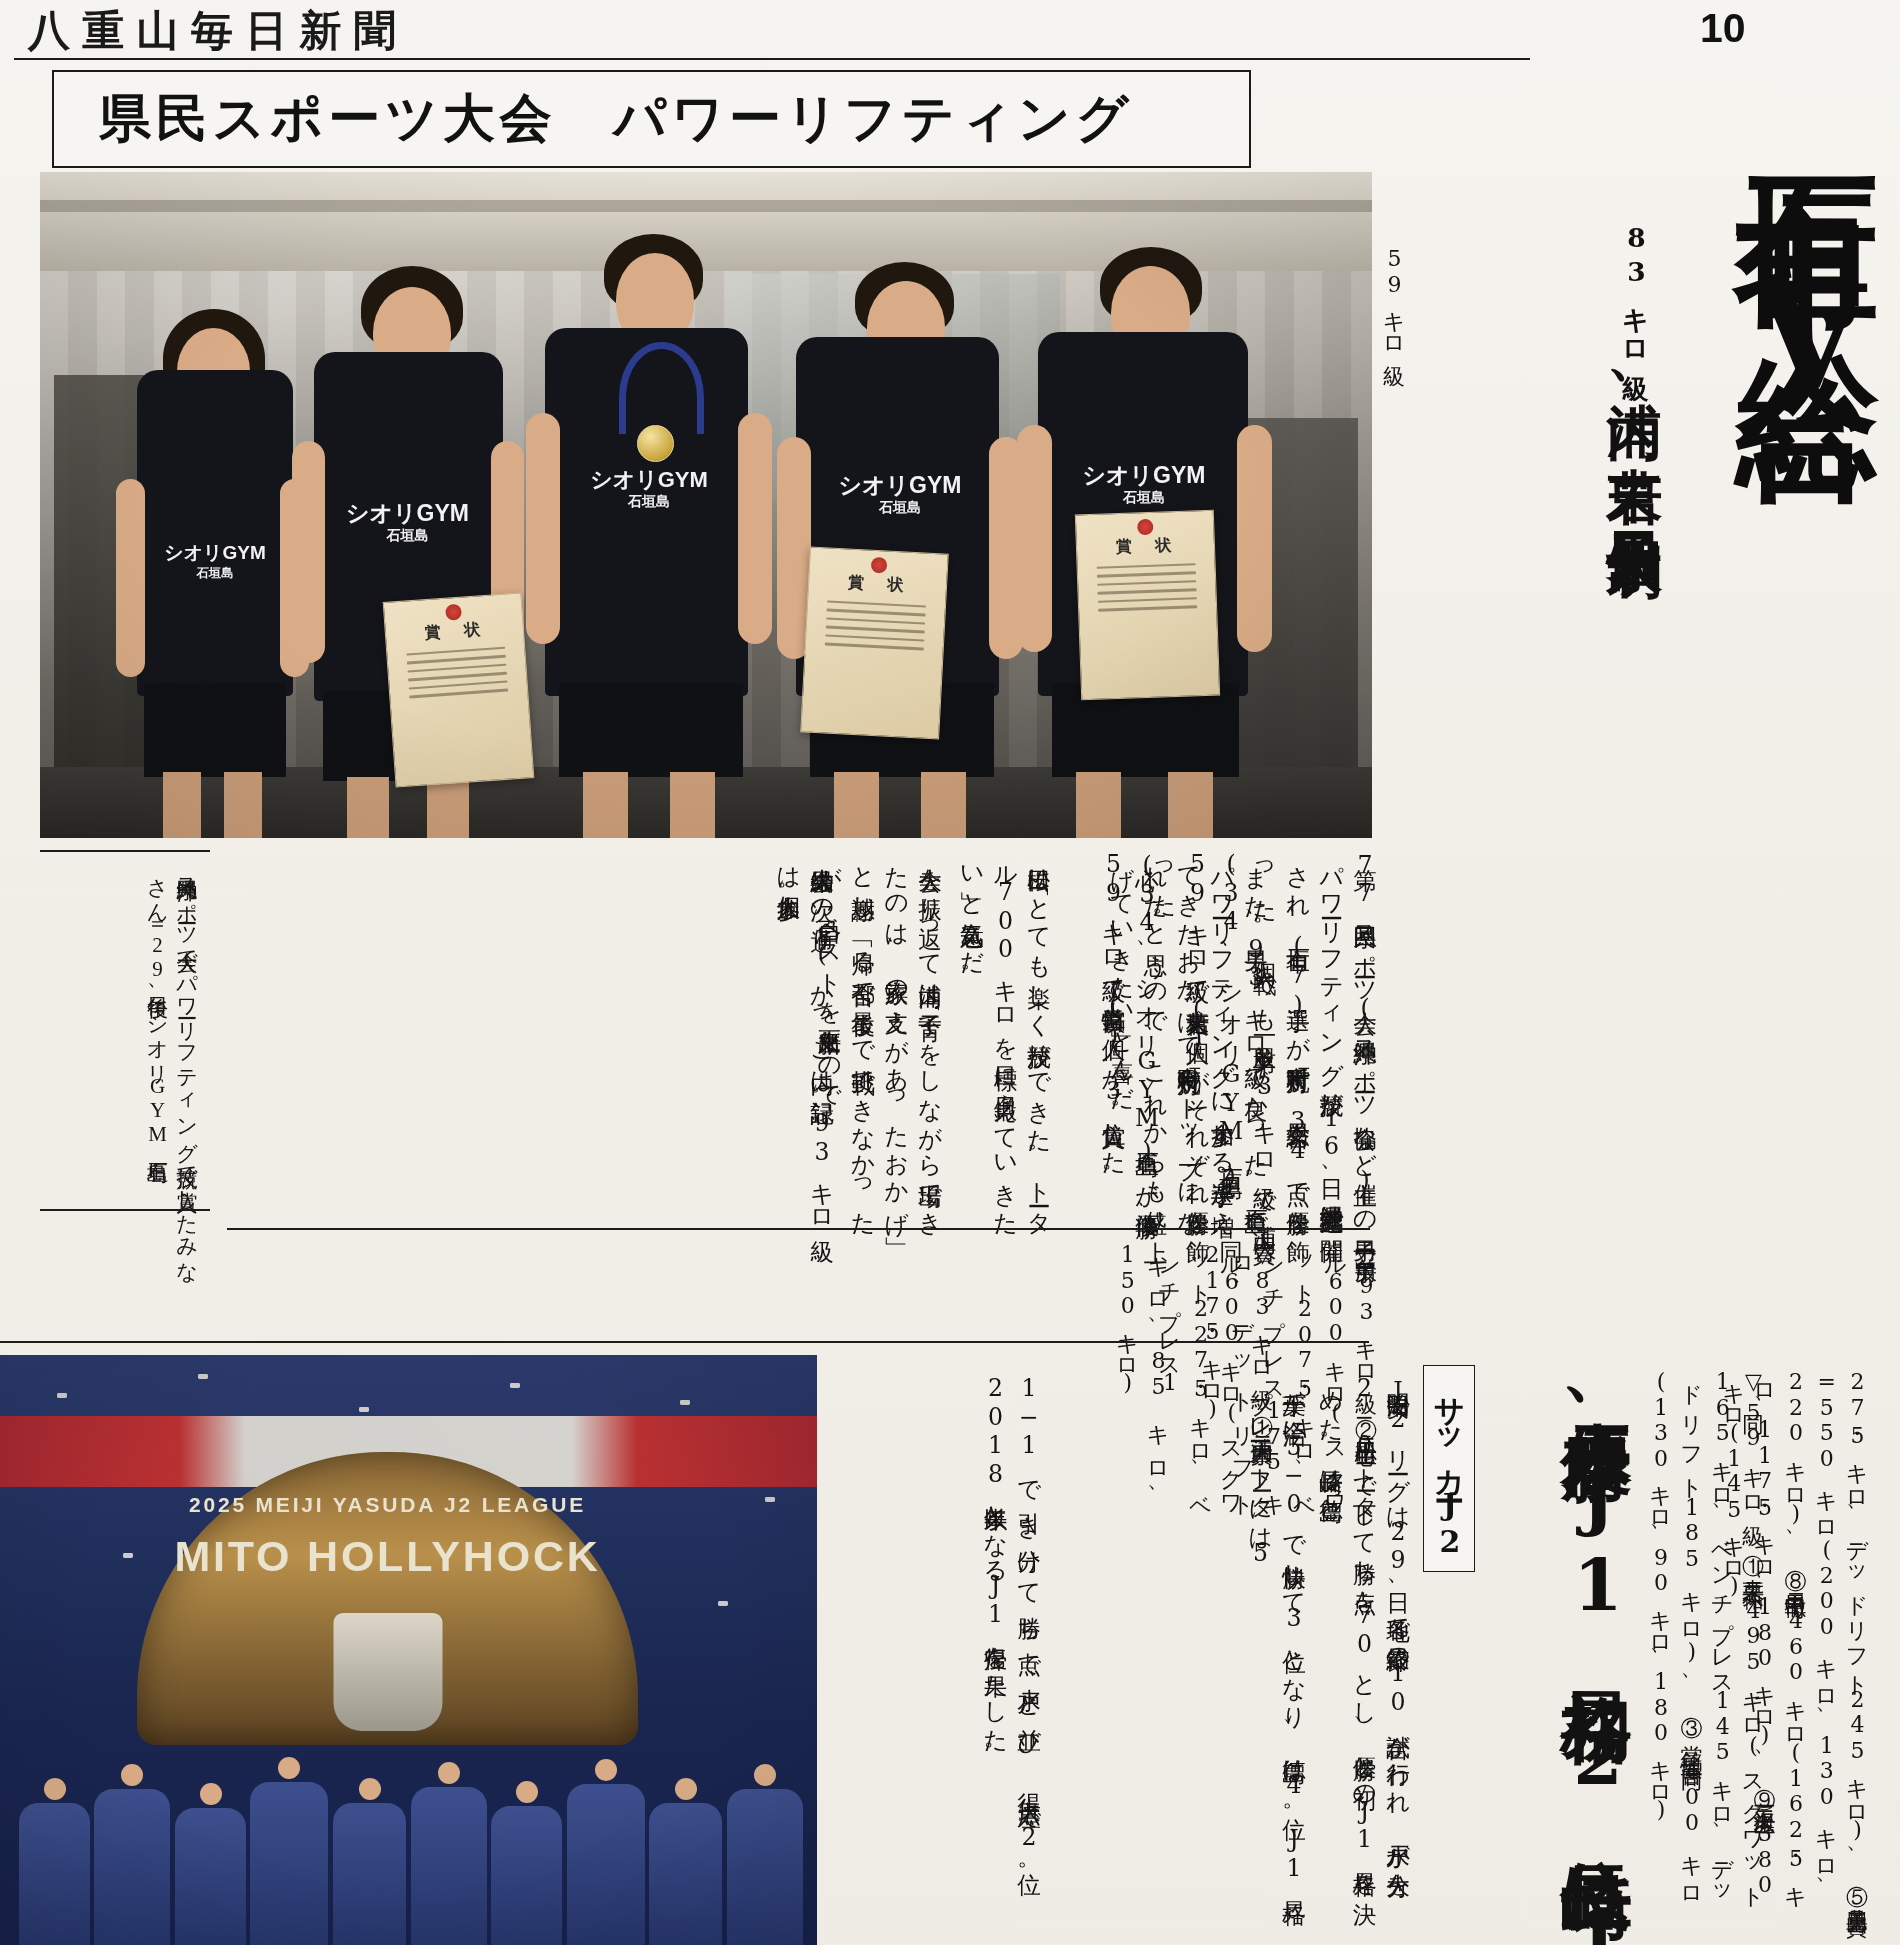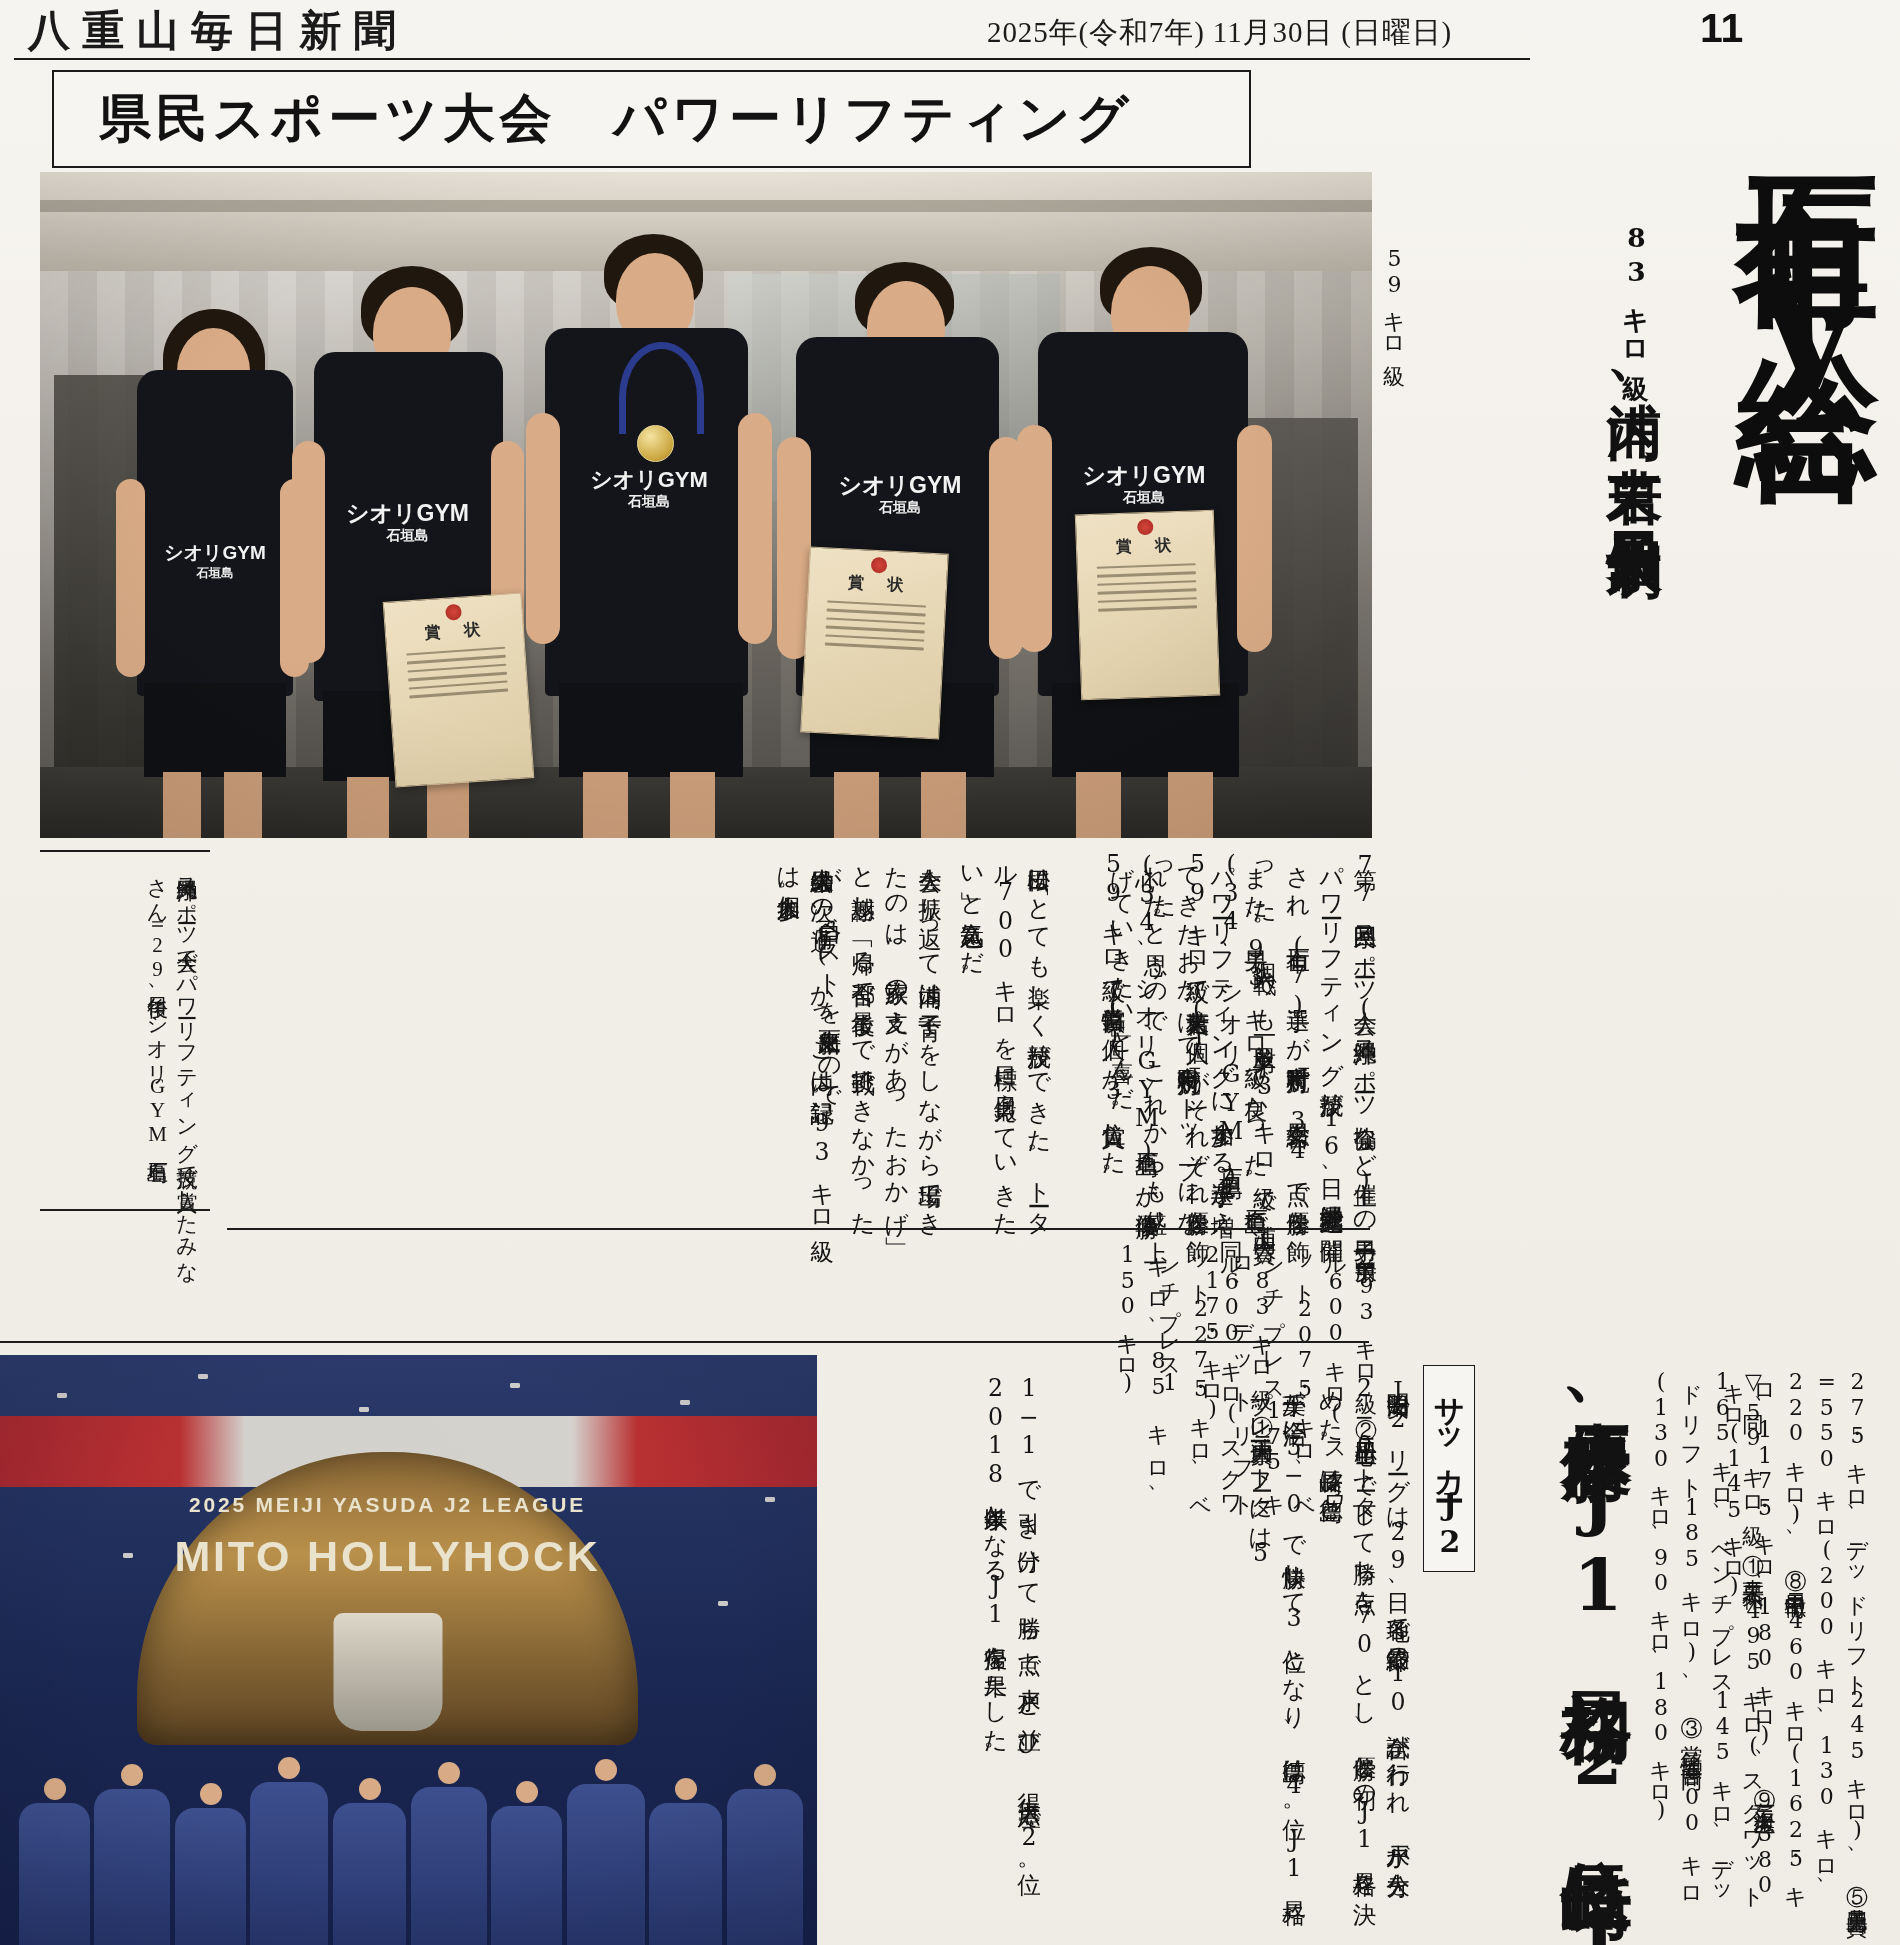--- a/index.html
+++ b/index.html
@@ -275,22 +275,21 @@
     background:radial-gradient(ellipse at 50% 45%,rgba(0,0,0,0) 55%,rgba(0,0,0,.10) 100%);
   }
 </style>
 </head>
 <body>
 
 <div class="page">
 
   <div class="masthead">
     <div class="paper-name">八重山毎日新聞</div>
-    <div class="issue-date">2025年(令和7年) 11月30日 (日曜日)</div>
-    <div class="page-no">11</div>
+    <div class="page-no">10</div>
     <div class="rule-top"></div>
   </div>
 
   <div class="hero-title">石垣市　総合V</div>
   <div class="hero-sub">
     <span class="ruby-small">83キロ級</span><span>浦内、東若　男子個人制す</span>
   </div>
   <div class="vcol small" style="right:491px;top:246px;height:264px;">59キロ級</div>
 
   <div class="banner">

